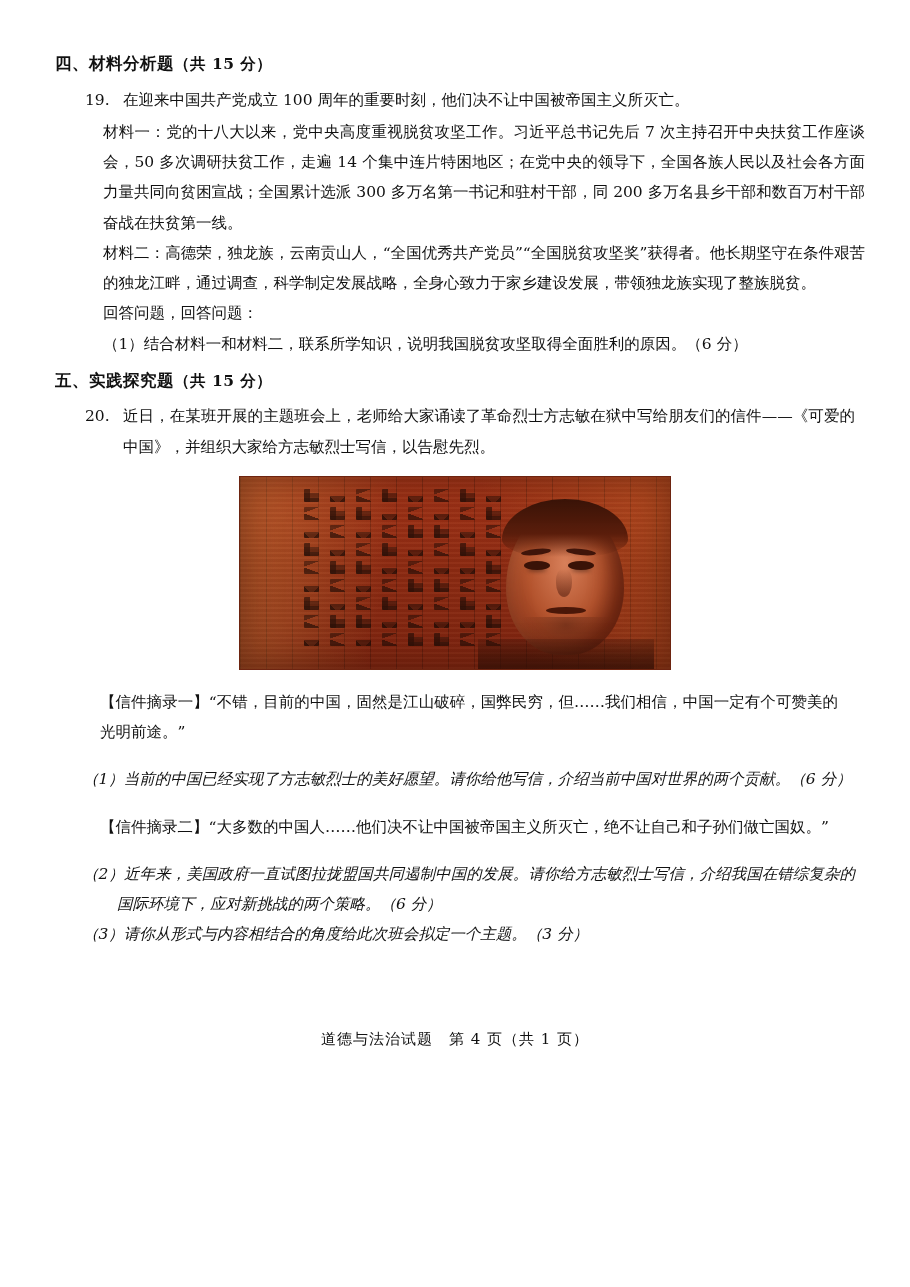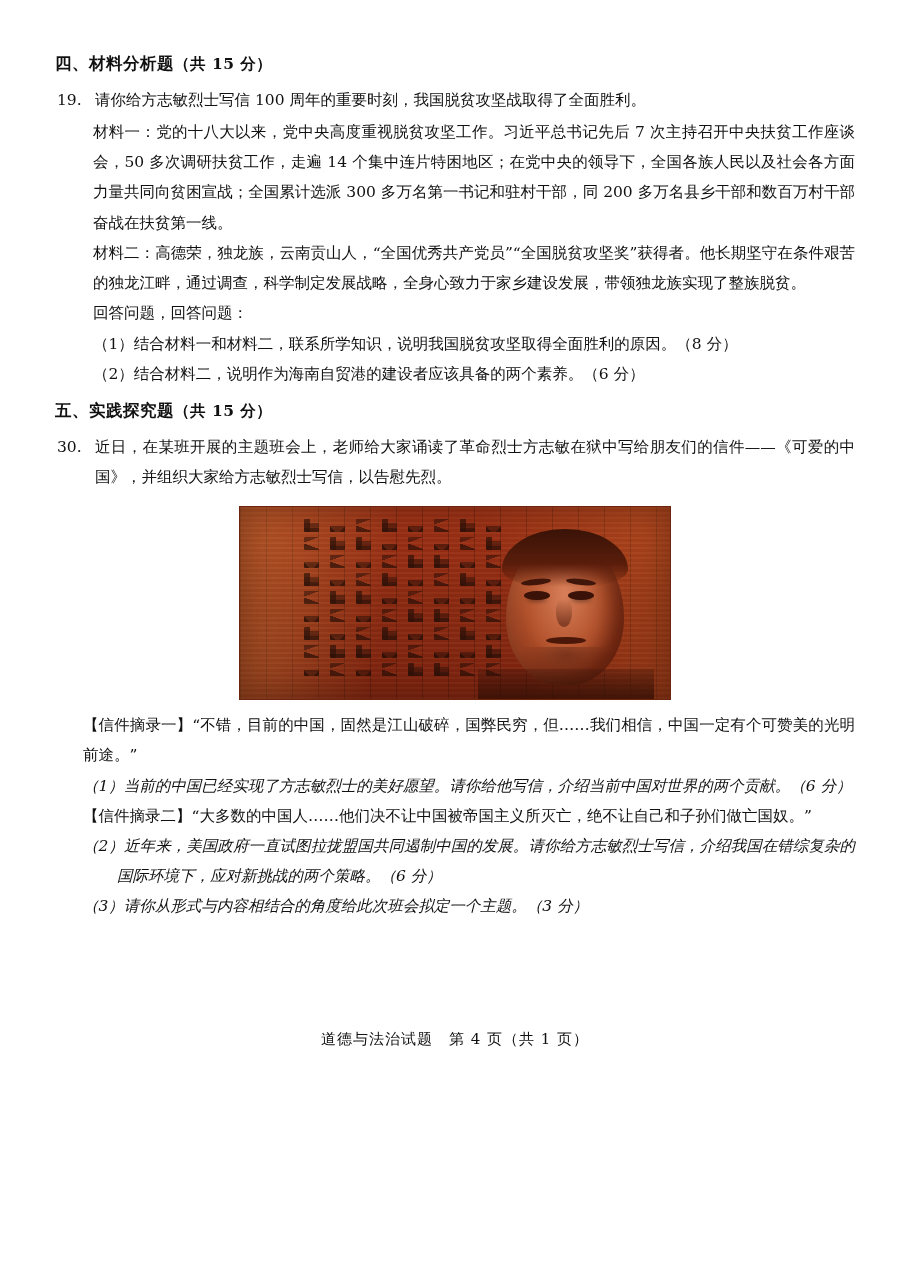--- a/index.html
+++ b/index.html
@@ -44,37 +44,38 @@
     align-items: flex-start;
     margin-bottom: 2px;
   }
   .qnum {
     width: 38px;
     flex: 0 0 38px;
     font-size: 15.5px;
     line-height: 1.95;
     text-align: left;
     padding-left: 2px;
+    margin-left: 28px;
   }
   .qbody {
     flex: 1 1 auto;
     font-size: 15.5px;
     line-height: 1.95;
     text-align: justify;
     text-justify: inter-ideograph;
   }
   .para {
     margin: 0;
     font-size: 15.5px;
     line-height: 1.95;
     text-align: justify;
     text-justify: inter-ideograph;
   }
   .indent-body {
-    margin-left: 38px;
+    margin-left: 48px;
     width: 762px;
   }
   .hang {
     margin: 0;
     font-size: 15.5px;
     line-height: 1.95;
     text-align: justify;
     text-justify: inter-ideograph;
     padding-left: 34px;
     text-indent: -34px;
@@ -249,21 +250,21 @@
     background: linear-gradient(180deg, rgba(55,18,8,0.25) 0%, rgba(45,14,6,0.75) 100%);
   }
   .fig-vignette {
     position: absolute;
     inset: 0;
     box-shadow: inset 0 0 38px rgba(60,18,6,0.55);
     pointer-events: none;
   }
 
   .excerpt {
-    margin: 0;
+    margin: 17px;
     font-size: 15.5px;
     line-height: 1.95;
     text-align: justify;
     text-justify: inter-ideograph;
   }
   .footer {
     position: absolute;
     left: 0;
     top: 1030px;
     width: 910px;
@@ -277,39 +278,38 @@
 
 <div class="page">
   <div class="content">
 
     <div class="section-head">
       <span>四、材料分析题</span><span class="pts">（共 15 分）</span>
     </div>
 
     <div class="qblock">
       <div class="qnum">19.</div>
-      <div class="qbody">请你给方志敏烈士写信 100 周年的重要时刻，我国脱贫攻坚战取得了全面胜利。</div>
+      <div class="qbody">在迎来中国共产党成立 100 周年的重要时刻，他们决不让中国被帝国主义所灭亡。</div>
     </div>
 
     <div class="indent-body">
       <p class="para">材料一：党的十八大以来，党中央高度重视脱贫攻坚工作。习近平总书记先后 7 次主持召开中央扶贫工作座谈会，50 多次调研扶贫工作，走遍 14 个集中连片特困地区；在党中央的领导下，全国各族人民以及社会各方面力量共同向贫困宣战；全国累计选派 300 多万名第一书记和驻村干部，同 200 多万名县乡干部和数百万村干部奋战在扶贫第一线。</p>
       <p class="para">材料二：高德荣，独龙族，云南贡山人，“全国优秀共产党员”“全国脱贫攻坚奖”获得者。他长期坚守在条件艰苦的独龙江畔，通过调查，科学制定发展战略，全身心致力于家乡建设发展，带领独龙族实现了整族脱贫。</p>
       <p class="para">回答问题，回答问题：</p>
-      <p class="hang">（1）结合材料一和材料二，联系所学知识，说明我国脱贫攻坚取得全面胜利的原因。（8 分）</p>
-      <p class="hang">（2）结合材料二，说明作为海南自贸港的建设者应该具备的两个素养。（6 分）</p>
+      <p class="hang">（1）结合材料一和材料二，联系所学知识，说明我国脱贫攻坚取得全面胜利的原因。（6 分）</p>
     </div>
 
     <div class="sec5-gap"></div>
 
     <div class="section-head">
       <span>五、实践探究题</span><span class="pts">（共 15 分）</span>
     </div>
 
     <div class="qblock">
-      <div class="qnum">30.</div>
+      <div class="qnum">20.</div>
       <div class="qbody">近日，在某班开展的主题班会上，老师给大家诵读了革命烈士方志敏在狱中写给朋友们的信件——《可爱的中国》，并组织大家给方志敏烈士写信，以告慰先烈。</div>
     </div>
 
     <div class="figure-wrap">
       <div class="figure">
         <div class="fig-bg"></div>
         <div class="fig-texture"></div>
         <div class="fig-cols">
           <div class="fig-col">
             <span class="gl"></span>

